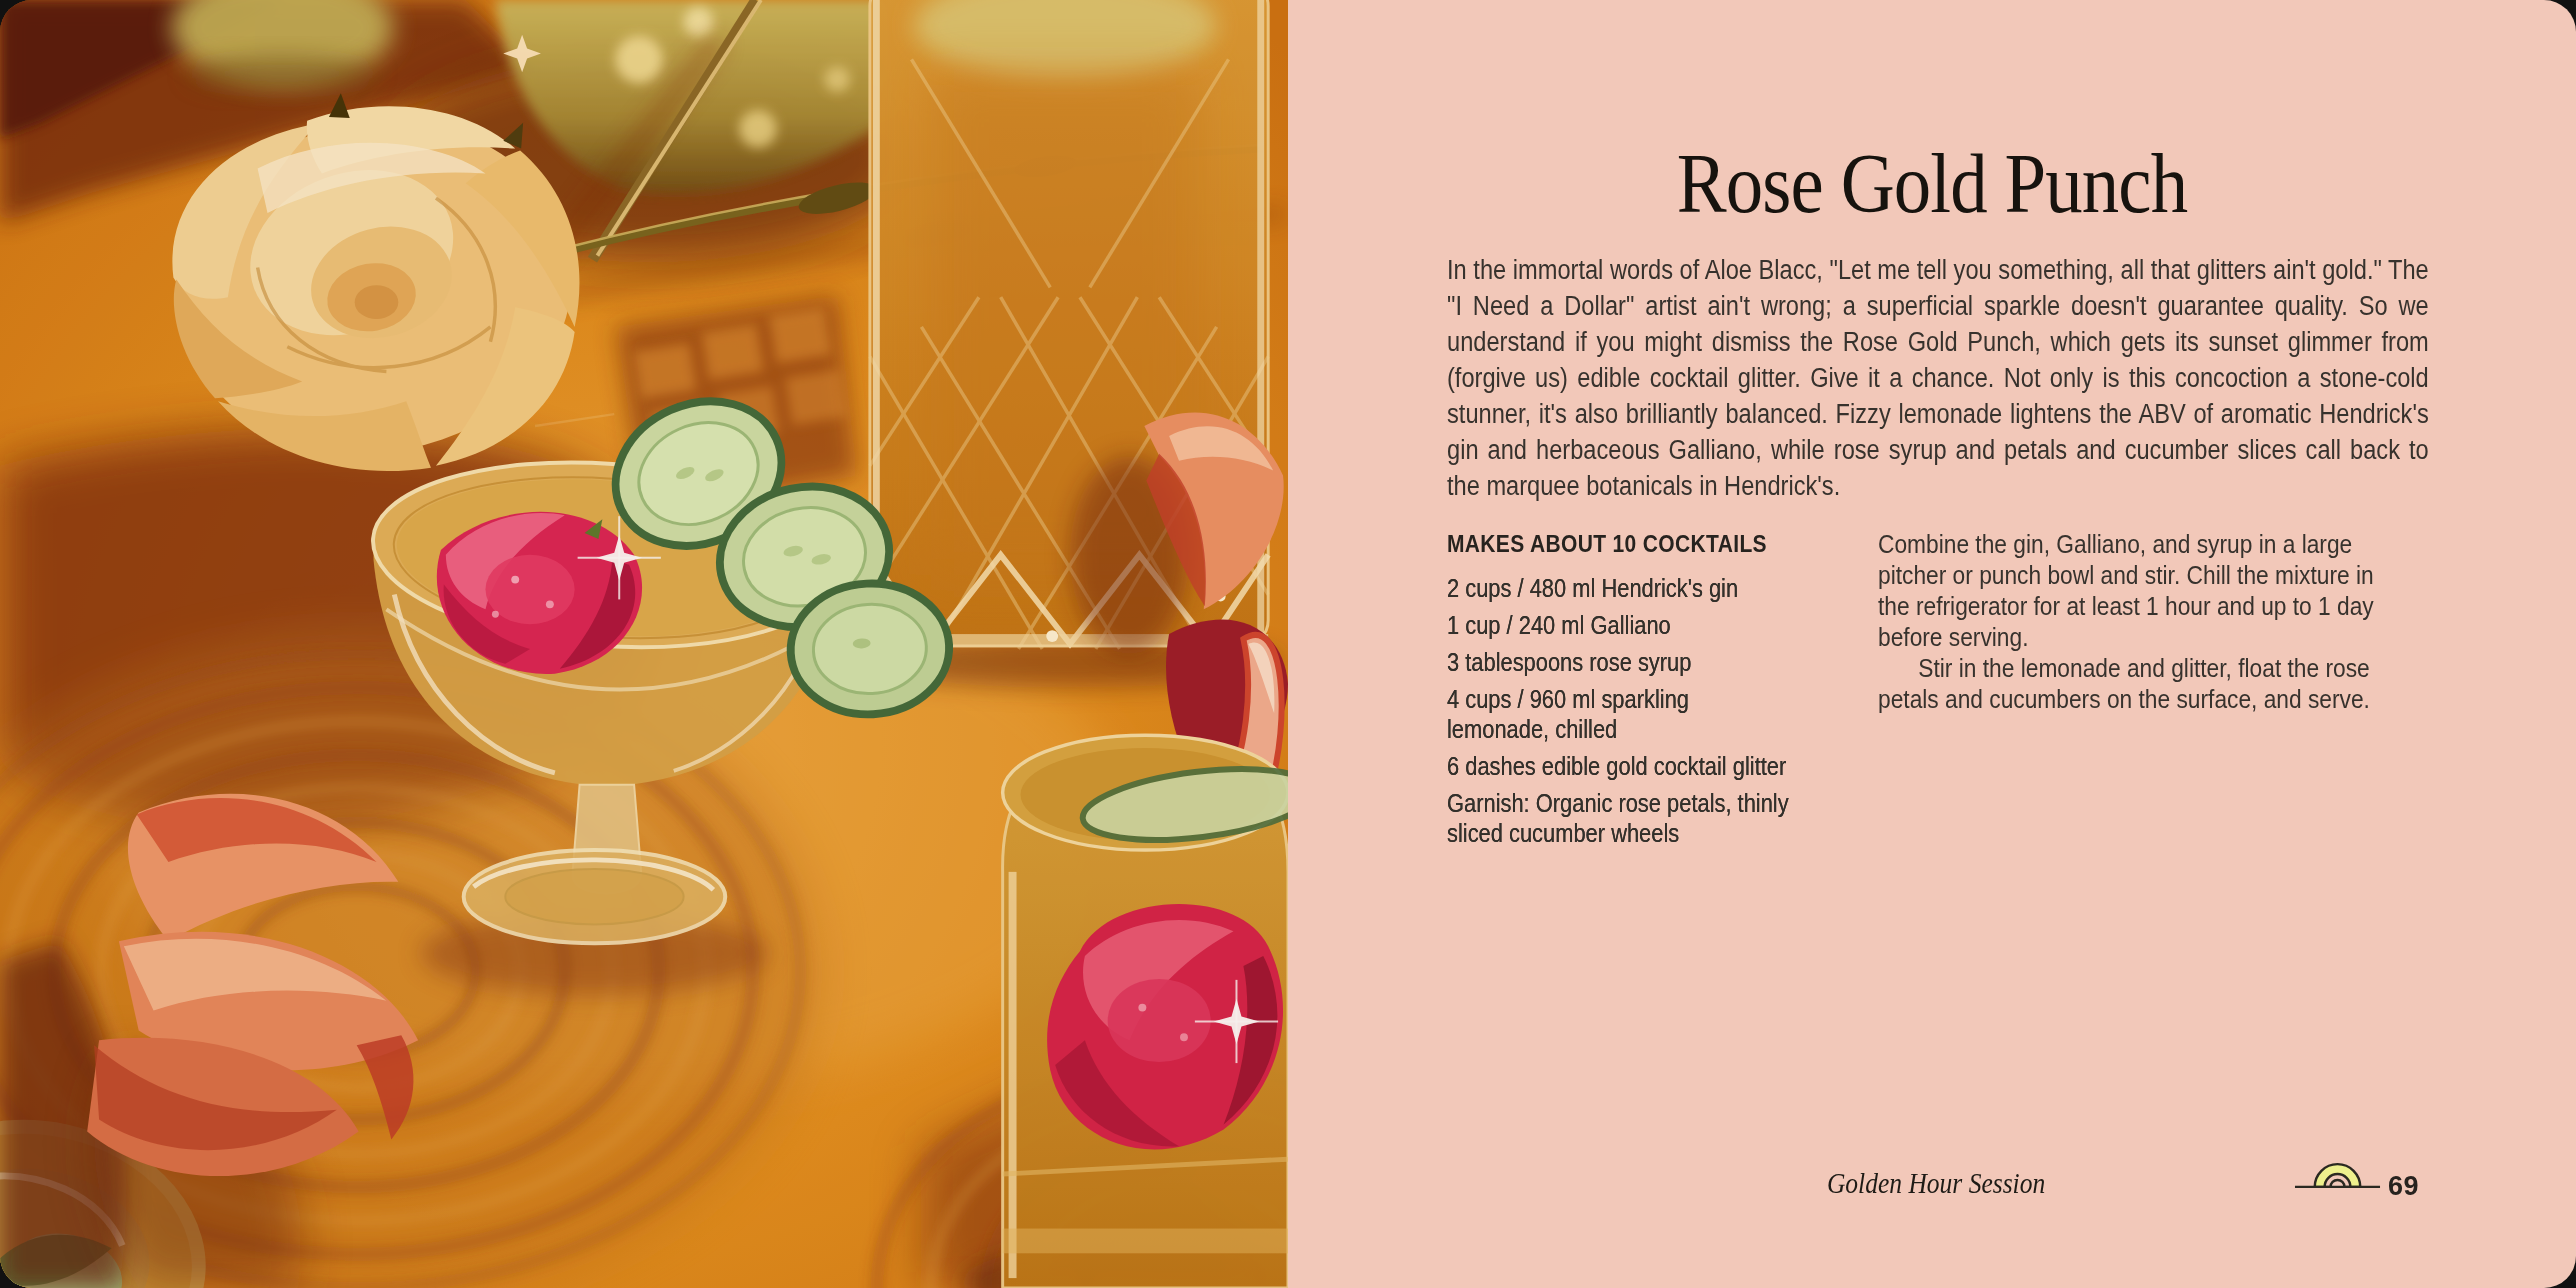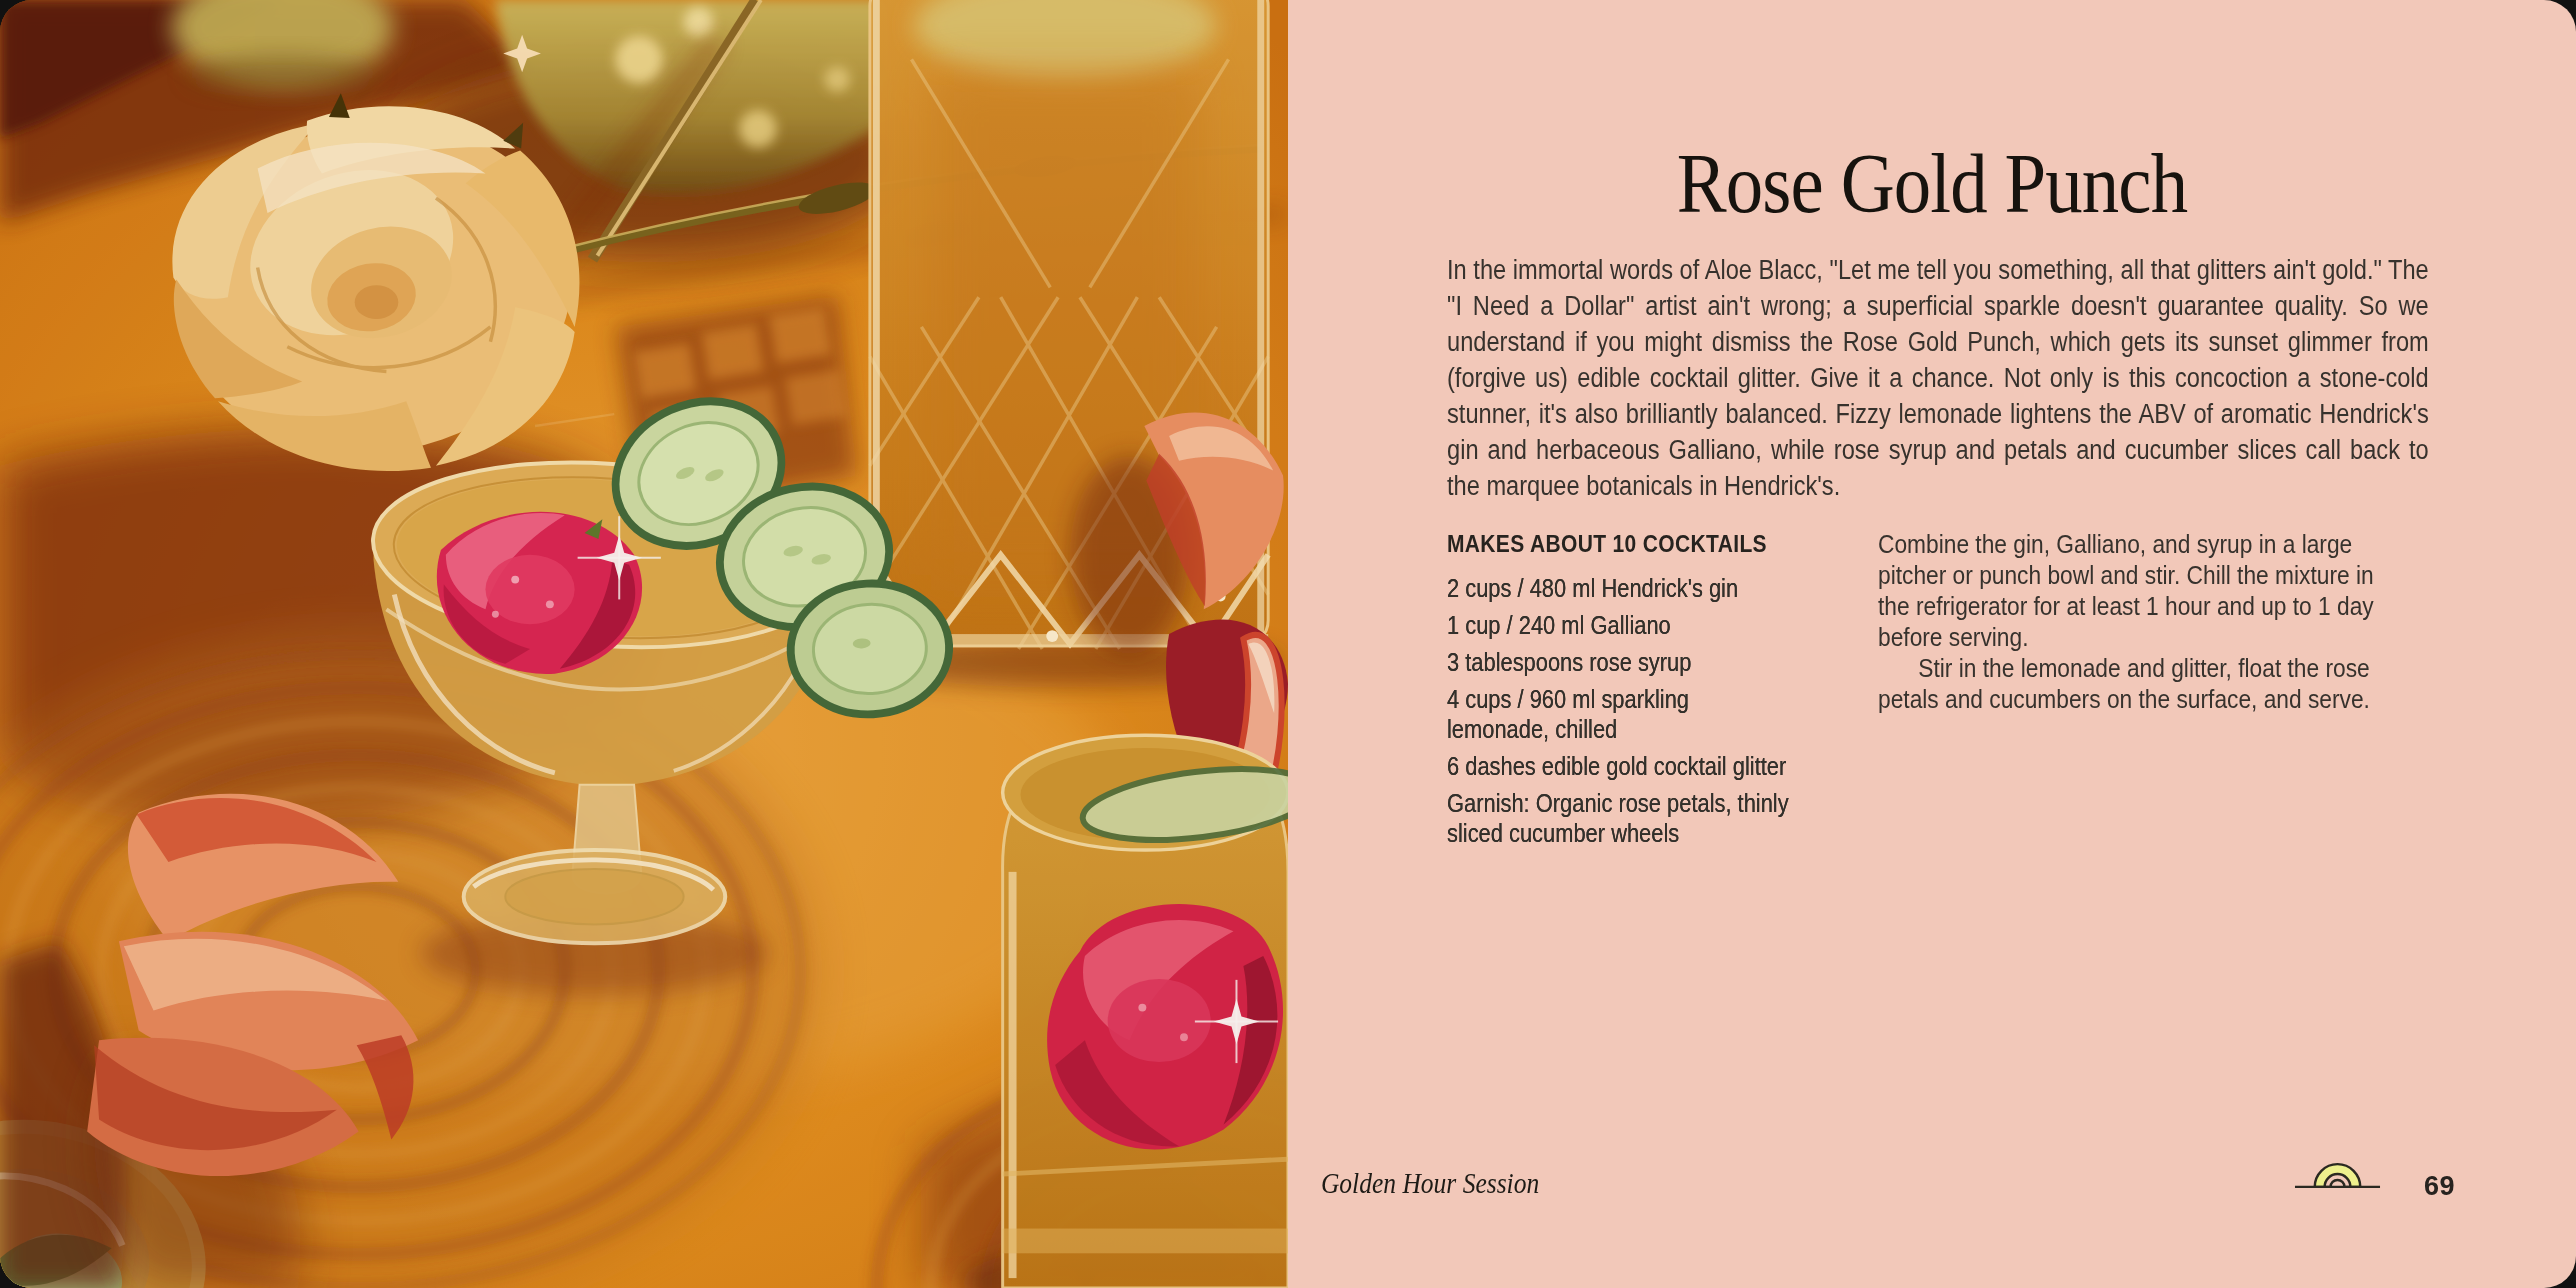--- a/index.html
+++ b/index.html
@@ -10,24 +10,24 @@
   .page{position:relative;width:1288px;height:1288px;background:#f2c8b9;color:#37322d;}
   .title-wrap{position:absolute;left:0;right:0;top:141px;text-align:center;}
   .title-wrap span{display:inline-block;font-family:"Liberation Serif",serif;font-weight:500;font-size:85px;line-height:1;color:#17130e;letter-spacing:-1px;transform:scaleX(.88);transform-origin:center top;white-space:nowrap;}
   .intro{position:absolute;left:159px;top:252px;width:1122px;margin:0;transform:scaleX(.875);transform-origin:left top;font-size:27px;line-height:36px;text-align:justify;color:#37322d;}
   .ingredients{position:absolute;left:159px;top:529px;width:396px;transform:scaleX(.875);transform-origin:left top;}
   .ingredients h2{margin:0 0 14px 0;font-size:24px;font-weight:bold;letter-spacing:0.4px;color:#27231f;line-height:30px;}
   .ingredients p{margin:0 0 7px 0;font-size:25px;line-height:30px;color:#33302b;text-shadow:0 0 0.5px #33302b;}
   .method{position:absolute;left:590px;top:529px;width:594px;transform:scaleX(.875);transform-origin:left top;}
   .method p{margin:0;font-size:26px;line-height:31px;color:#37322d;}
   .method p.indent{text-indent:46px;}
-  .chapter{position:absolute;left:18px;right:0;top:1167px;}
+  .chapter{position:absolute;left:8px;right:0;top:1167px;text-align:center;}
   .chapter span{display:inline-block;font-family:"Liberation Serif",serif;font-style:italic;font-size:29px;color:#1e1b16;transform:scaleX(.88);transform-origin:center top;white-space:nowrap;}
   .rainbow{position:absolute;left:1005px;top:1157px;}
-  .pagenum{position:absolute;left:1136px;top:1171px;font-size:27px;font-weight:bold;color:#27231f;letter-spacing:0.5px;}
+  .pagenum{position:absolute;left:1100px;top:1171px;font-size:27px;font-weight:bold;color:#27231f;letter-spacing:0.5px;}
 </style>
 </head>
 <body>
 
 <div class="spread">
 
   <figure class="photo">
     <svg viewBox="0 0 1300 1300">
       <defs>
         <radialGradient id="tableLight" cx="48%" cy="58%" r="75%">

